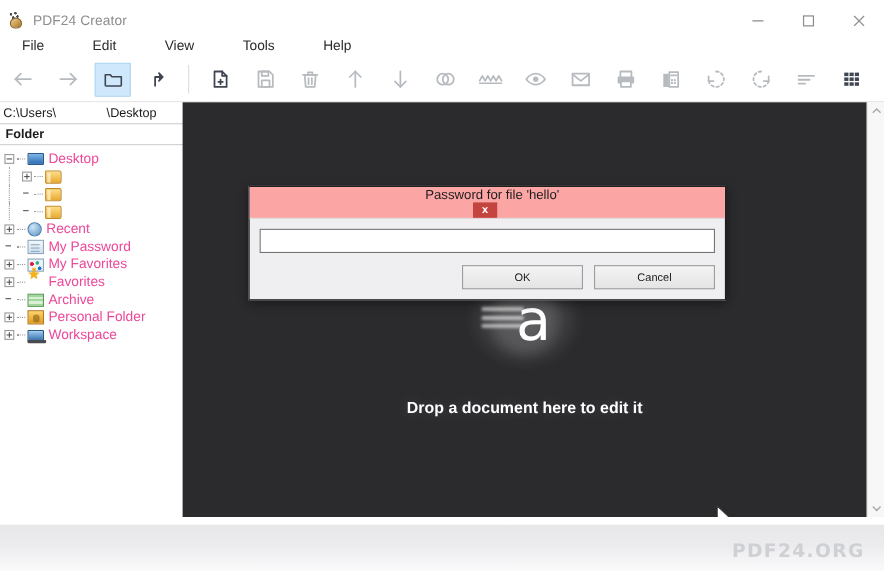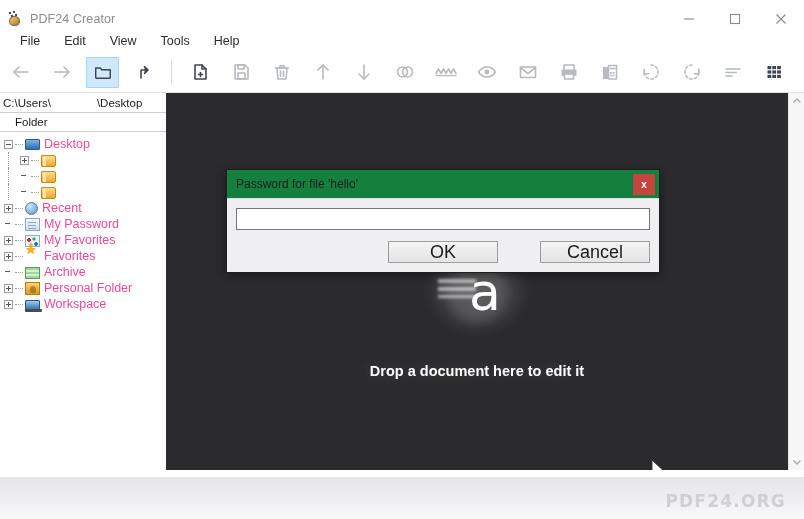--- a/index.html
+++ b/index.html
@@ -49,21 +49,21 @@
   .win-btn {
     width: 46px; height: 30px; display: flex; align-items: center; justify-content: center;
     color: #8b8b8b;
   }
   .win-btn svg { display: block; }
 
   
   #menubar {
     position: absolute; left: 0; top: 30px; width: 804px; height: 22px;
     background: #ffffff;
-    display: flex; align-items: center; padding-left: 8px;
+    display: flex; align-items: center; padding-left: 8px; gap: 20px;
   }
   .menu-item {
     font-size: 12.5px; color: #2b2b2b; padding: 2px 12px; line-height: 16px;
   }
 
   
   #toolbar {
     position: absolute; left: 0; top: 52px; width: 804px; height: 41px;
     background: #ffffff; border-bottom: 1px solid #e2e2e2;
     display: flex; align-items: center;
@@ -93,21 +93,22 @@
   #path-bar {
     height: 20px; border-bottom: 1px solid #cfcfcf;
     display: flex; align-items: center; font-size: 11.5px; color: #1b1b1b;
     padding-left: 3px; white-space: nowrap; overflow: hidden;
   }
   #path-bar .p1 { }
   #path-bar .gap { display: inline-block; width: 46px; }
   #col-header {
     height: 19px; border-bottom: 1px solid #cfcfcf;
     display: flex; align-items: center; font-size: 11.5px; color: #1b1b1b;
-    padding-left: 15px;
+    padding-left: 5px;
+    font-weight: bold;
   }
   #tree { padding-top: 4px; font-size: 12.5px; color: #ec4899; }
   .trow {
     display: flex; align-items: center; height: 16px; padding-left: 4px;
     white-space: nowrap;
   }
   .exp {
     width: 9px; height: 9px; border: 1px solid #9a9a9a; background: #fff;
     position: relative; flex: 0 0 auto; margin-right: 2px;
   }
@@ -225,22 +226,22 @@
 
   
   #dialog {
     position: absolute; left: 226px; top: 169px; width: 434px; height: 104px;
     background: #efeff1;
     border: 1px solid #1f1f1f;
     box-shadow: 0 2px 9px rgba(0,0,0,.45);
     z-index: 20;
   }
   #dlg-title-bar {
-    height: 29px; background: #15803d; border-bottom: 1px solid #dddde0;
-    display: flex; align-items: center; justify-content: space-between;
+    height: 29px; background: #fca5a5; border-bottom: 1px solid #dddde0;
+    display: flex; align-items: center; justify-content: space-between; flex-direction: column;
   }
   #dlg-title {
     font-size: 12px; color: #1d1d1d; padding-left: 9px; font-weight: normal;
   }
   #dlg-close {
     width: 22px; height: 21px; margin-right: 4px;
     background: #c4443f; color: #fff; font-size: 10px; font-weight: bold;
     display: flex; align-items: center; justify-content: center;
   }
   #dlg-body { padding: 9px 9px 0 9px; }
@@ -251,24 +252,23 @@
     font-family: "Liberation Sans", sans-serif;
   }
   #dlg-buttons {
     display: flex; justify-content: flex-end; gap: 10px;
     padding: 11px 9px 0 9px;
   }
   .dlg-btn {
     width: 110px; height: 22px;
     background: linear-gradient(#f4f4f4,#e4e4e4);
     border: 1px solid #9c9c9c;
-    font-size: 18px; color: #1a1a1a;
+    font-size: 10px; color: #1a1a1a;
     display: flex; align-items: center; justify-content: center;
     font-family: "Liberation Sans", sans-serif;
-    margin-left: 32px;
   }
 </style>
 </head>
 <body>
 
 <div id="app">
 
   <div id="titlebar">
     <div id="app-icon">
       <div class="spark"></div>

